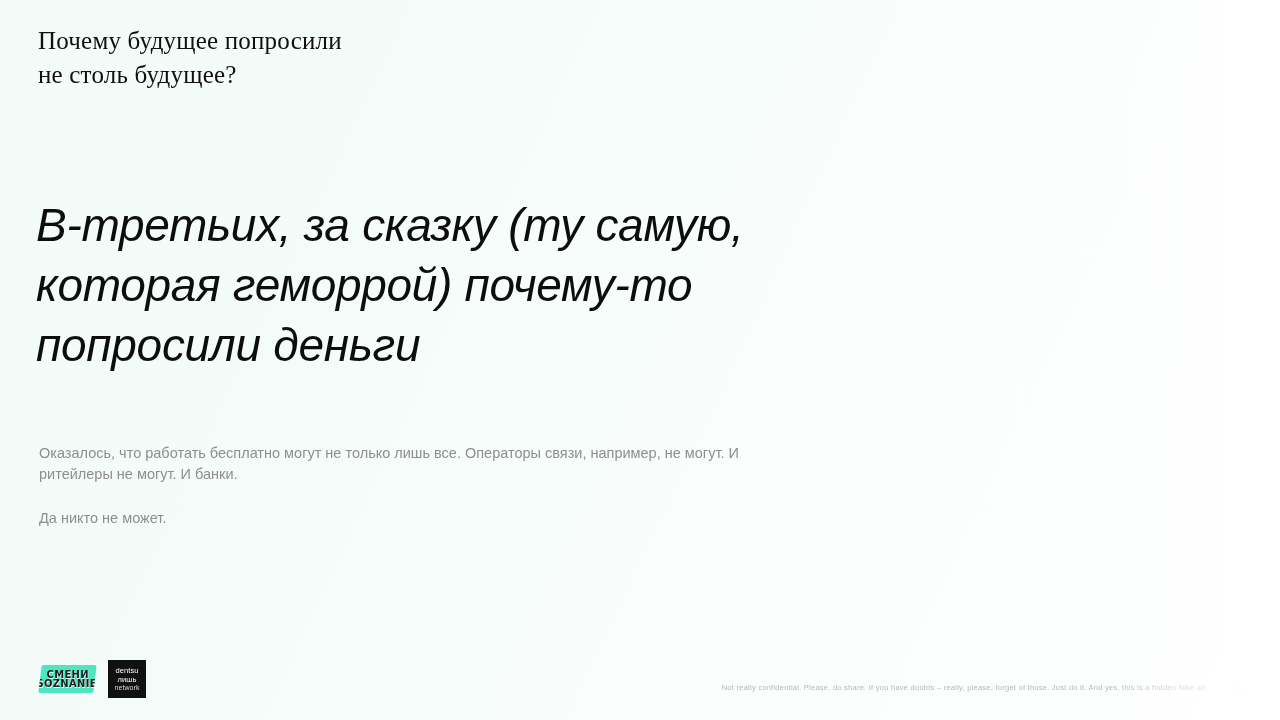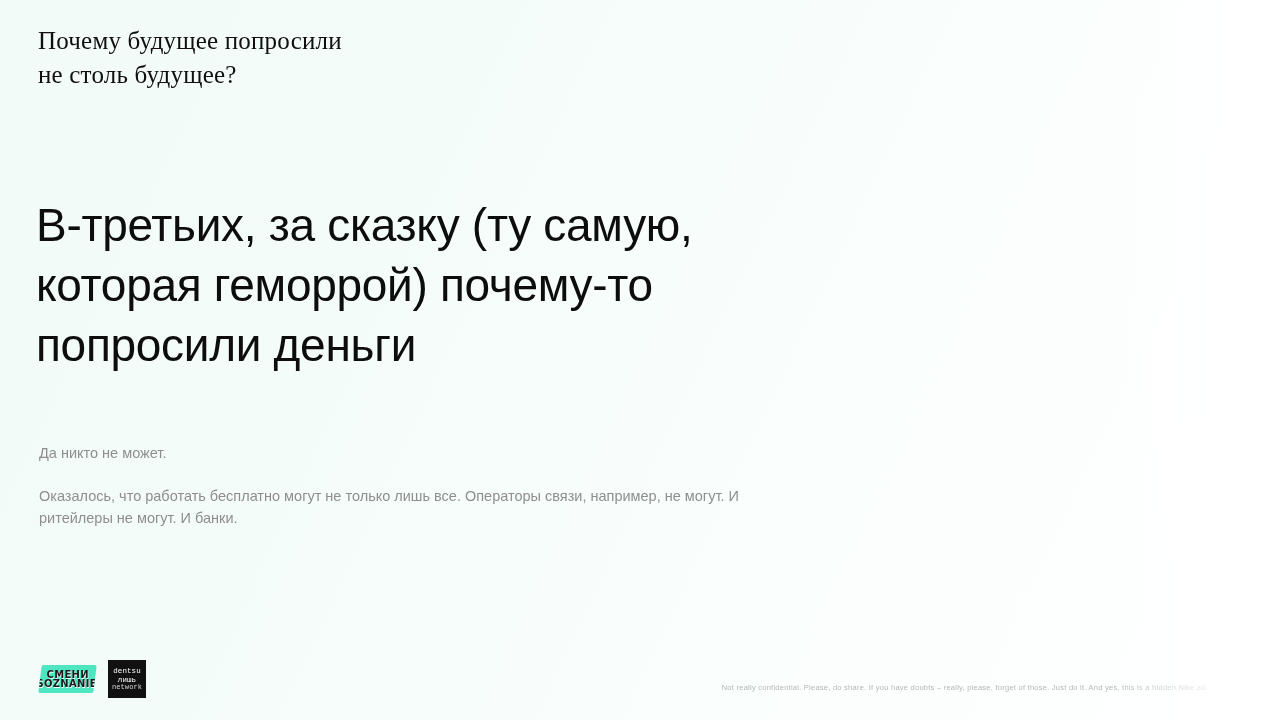--- a/index.html
+++ b/index.html
@@ -43,20 +43,21 @@
     position: absolute;
     left: 36px;
     top: 196px;
     width: 760px;
     font-family: "Liberation Sans", sans-serif;
     font-size: 46px;
     line-height: 1.30;
     color: #0d0d0d;
     font-weight: 400;
     letter-spacing: -0.3px;
+    font-style: italic;
   }
 
   
   .body-block {
     position: absolute;
     left: 39px;
     top: 443px;
     width: 716px;
   }
   .body-para {
@@ -118,21 +119,21 @@
     justify-content: center;
     line-height: 1.12;
     padding-top: 1px;
     box-sizing: border-box;
   }
   .logo-dentsu .l1,
   .logo-dentsu .l2,
   .logo-dentsu .l3 {
     font-size: 7.5px;
     letter-spacing: 0.1px;
-    font-family: Liberation Mono, monospace;
+    font-family: Liberation Sans, sans-serif;
   }
   .logo-dentsu .l3 {
     font-size: 7px;
     color: #d8d8d8;
   }
   .disclaimer {
     position: absolute;
     right: 72px;
     bottom: 28px;
     font-size: 7.5px;
@@ -166,22 +167,22 @@
   <div class="slide-inner">
 
     <div class="kicker">
       <span>Почему будущее попросили</span>
       <span class="line2">не столь будущее?</span>
     </div>
 
     <div class="headline">В-третьих, за сказку (ту самую, которая геморрой) почему-то попросили деньги</div>
 
     <div class="body-block">
+      <p class="body-para">Оказалось, что работать бесплатно могут не только лишь все. Операторы связи, например, не могут. И ритейлеры не могут. И банки.</p>
       <p class="body-para">Да никто не может.</p>
-      <p class="body-para">Оказалось, что работать бесплатно могут не только лишь все. Операторы связи, например, не могут. И ритейлеры не могут. И банки.</p>
     </div>
 
     <div class="footer">
       <div class="logos">
         <div class="logo-hidden">
           <span>СМЕНИ</span>
           <span>SOZNANIE</span>
         </div>
         <div class="logo-dentsu">
           <div class="l1">dentsu</div>

